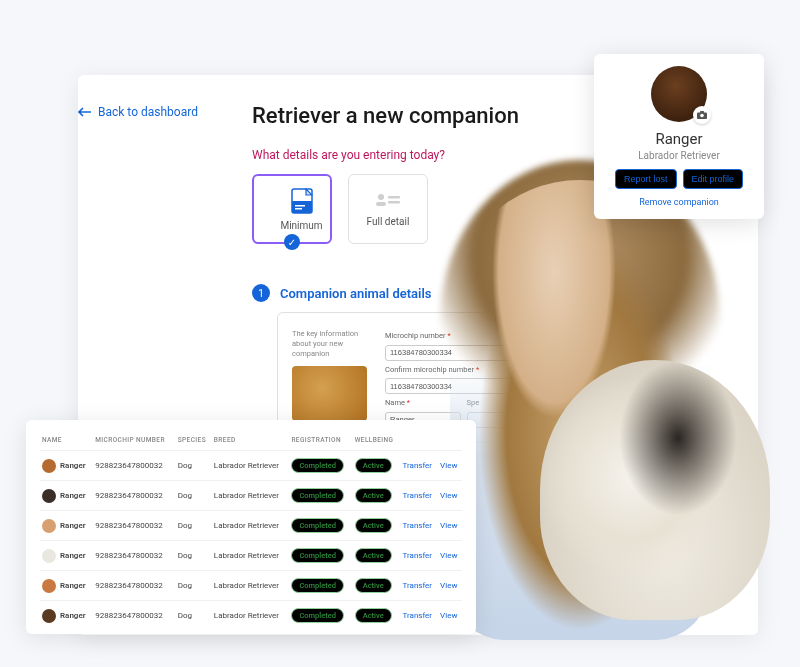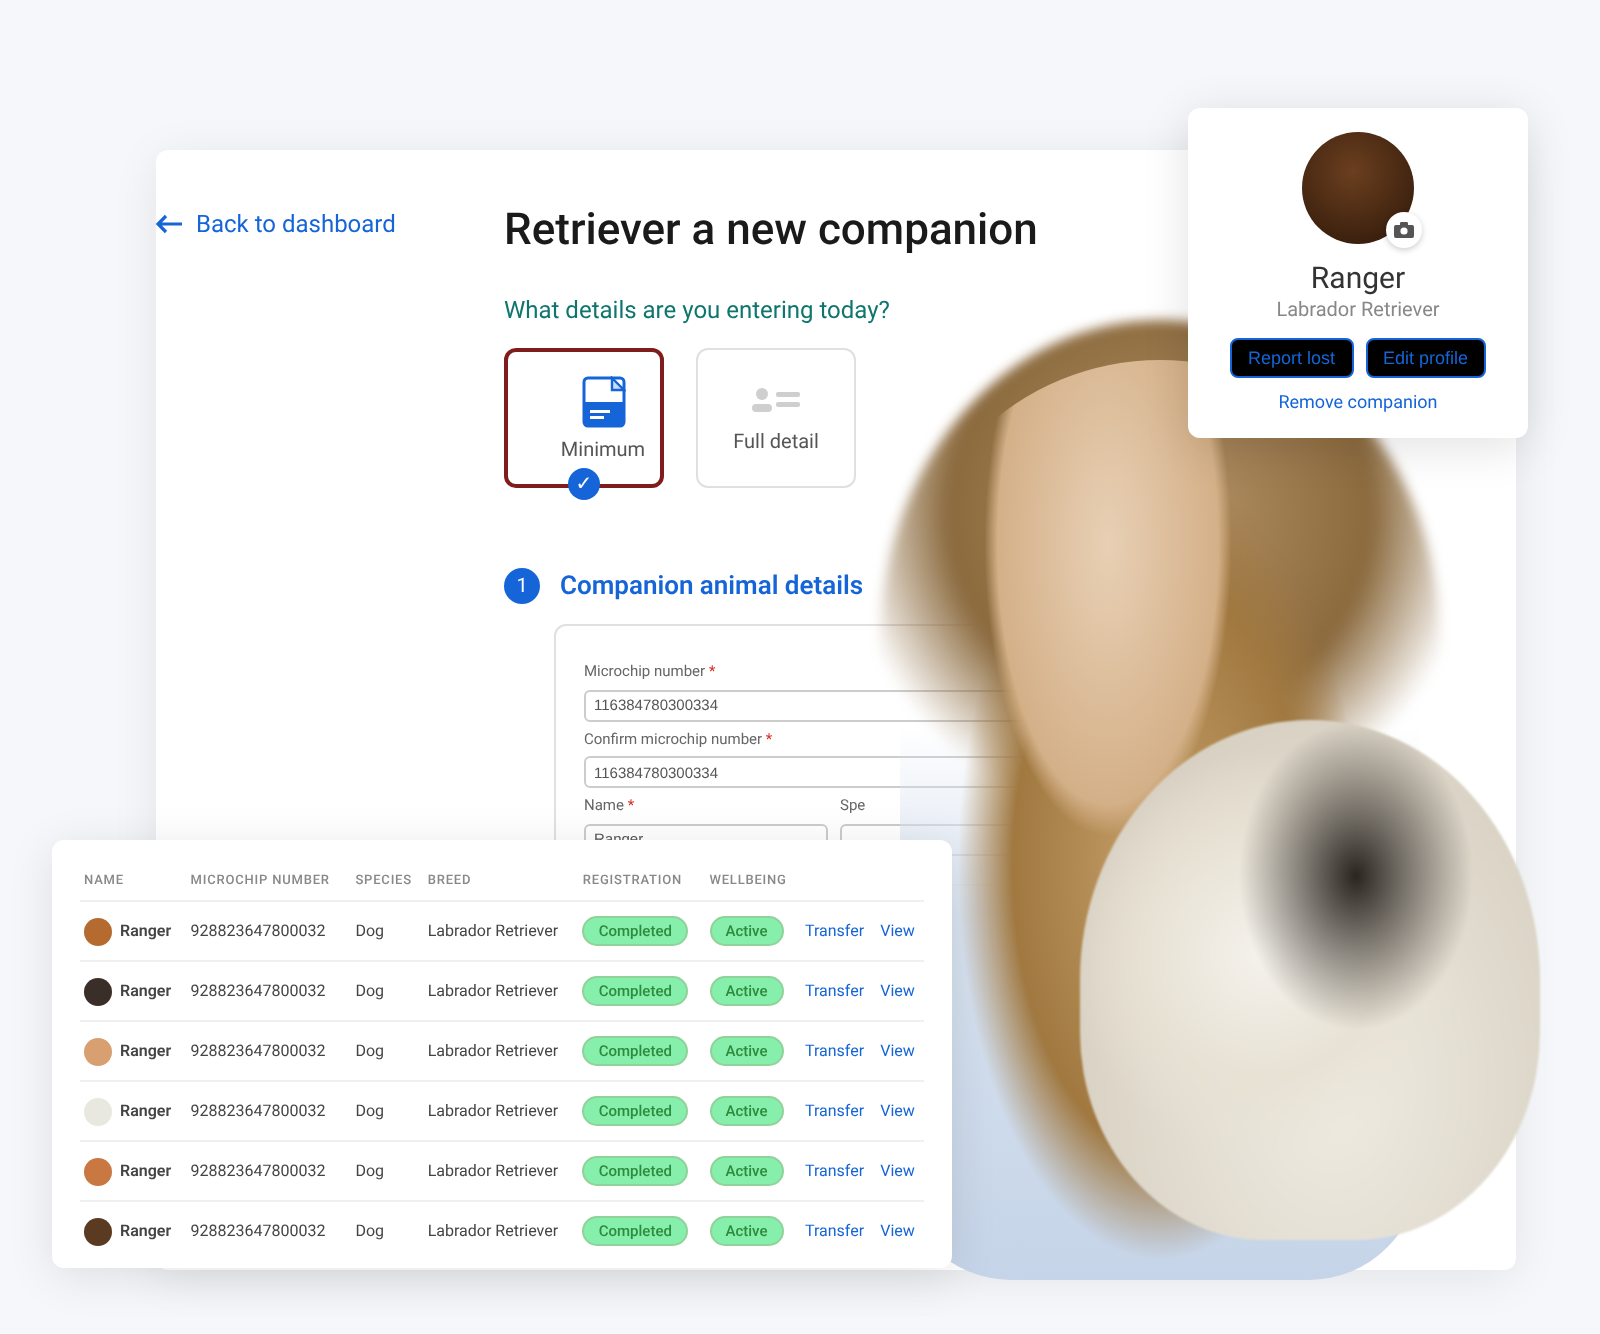--- a/index.html
+++ b/index.html
@@ -36,21 +36,21 @@
   .back-link svg { width: 14px; height: 10px; }
   .page-title {
     font-size: 22px;
     font-weight: 500;
     color: #1a1a1a;
     margin-left: 140px;
     margin-top: 0px;
   }
   .subtitle {
     font-size: 12px;
-    color: #0f766e;
+    color: #be185d;
     margin-left: 140px;
     margin-top: 20px;
   }
   .option-cards {
     display: flex;
     gap: 16px;
     margin-left: 140px;
     margin-top: 12px;
   }
   .option-card {
@@ -63,21 +63,21 @@
     align-items: center;
     justify-content: center;
     gap: 6px;
     font-size: 10px;
     color: #555;
     cursor: pointer;
     position: relative;
     background: #fff;
   }
   .option-card.selected {
-    border: 2px solid #7f1d1d;
+    border: 2px solid #8b5cf6;
     padding-left: 19px;
   }
   .option-card .check {
     position: absolute;
     bottom: -8px;
     left: 50%;
     transform: translateX(-50%);
     width: 16px; height: 16px;
     background: #1565d8;
     border-radius: 50%;
@@ -257,21 +257,21 @@
     margin-right: 4px;
   }
   .pill {
     display: inline-block;
     border-radius: 10px;
     padding: 2px 7px;
     font-size: 7.5px;
     font-weight: 500;
     border: 1px solid;
   }
-  .pill-green { color: #2e8b3c; border-color: #8fd29a; background: #86efac; }
+  .pill-green { color: #2e8b3c; border-color: #8fd29a; background: #000000; }
   .link { color: #1565d8; font-weight: 400; cursor: pointer; font-size: 8px; }
 
   
   .hero {
     position: absolute;
     right: 10px;
     top: 150px;
     width: 380px;
     height: 510px;
     z-index: 3;
@@ -344,20 +344,24 @@
 
   <div class="step-line"></div>
 
   <div class="step-row">
     <div class="step-num">1</div>
     <div class="step-title">Companion animal details</div>
   </div>
 
   <div class="detail-card">
     <div class="detail-body">
+      <div class="detail-left">
+        <div class="detail-sub">The key information about your new companion</div>
+        <div class="dog-img"></div>
+      </div>
       <div class="detail-fields">
         <div class="field-label"><span>Microchip number</span> <span class="req">*</span></div>
         <input class="field-input" value="116384780300334" style="">
         <div class="field-label"><span>Confirm microchip number</span> <span class="req">*</span></div>
         <input class="field-input" value="116384780300334" style="">
         <div class="field-row-2">
           <div>
             <div class="field-label"><span>Name</span> <span class="req">*</span></div>
             <input class="field-input" value="Ranger" style="">
           </div>

